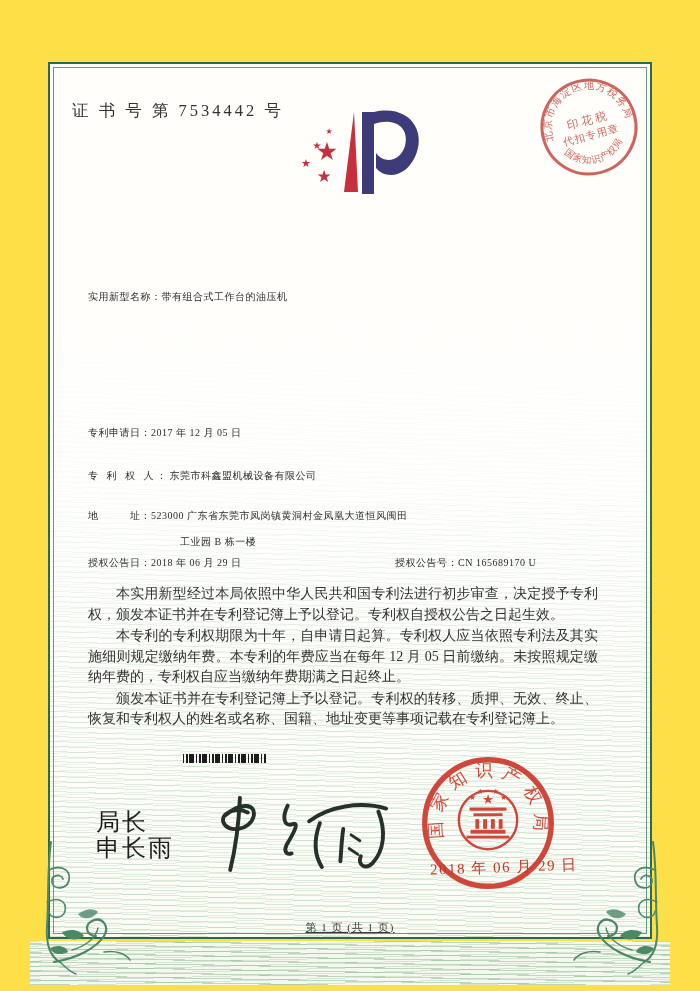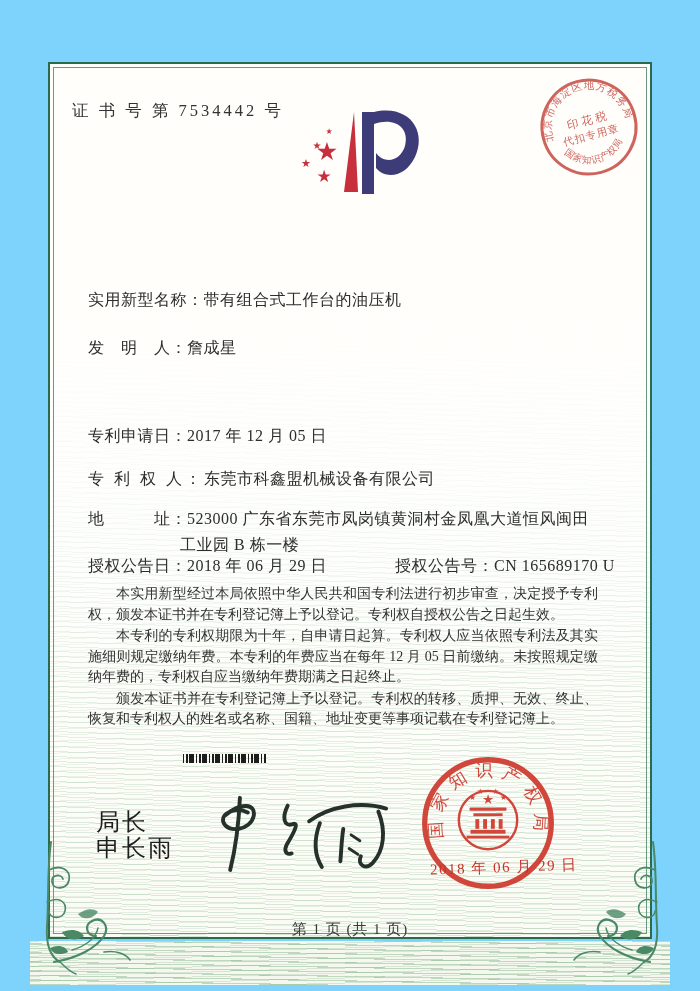--- a/index.html
+++ b/index.html
@@ -1,18 +1,18 @@
 <!DOCTYPE html>
 <html><head>
 <meta charset="utf-8">
 <style>
   html,body{margin:0;padding:0;background:#e8e8e4;}
   .page{
     position:relative; width:700px; height:991px; margin:0 auto;
-    background:#7dd3fc; overflow:hidden;
+    background:#fde047; overflow:hidden;
     font-family:"Liberation Serif", serif; color:#2e2e2e;
   }
   
   .frame{
     position:absolute; left:48px; top:62px; width:604px; height:877px;
     box-sizing:border-box; border:2px solid #2c6a4c;
     background:
       linear-gradient(180deg, #fffefb 0%, #fffefb 28%, rgba(255,255,255,0.88) 48%, rgba(255,255,255,0.45) 70%, rgba(255,255,255,0.08) 100%),
       repeating-linear-gradient(2deg, rgba(118,172,122,0.30) 0 1px, rgba(255,255,255,0) 1px 5px),
       repeating-linear-gradient(-2deg, rgba(118,172,122,0.20) 0 1px, rgba(255,255,255,0) 1px 6px),
@@ -25,42 +25,42 @@
   .band-bottom{
     position:absolute; left:30px; top:941px; width:640px; height:44px;
     background:
       repeating-linear-gradient(1deg, rgba(110,165,115,0.40) 0 1.2px, rgba(255,255,255,0) 1.2px 4.5px),
       repeating-linear-gradient(-1.5deg, rgba(110,165,115,0.22) 0 1px, rgba(255,255,255,0) 1px 5px),
       #f4f8ef;
   }
   .abs{position:absolute; white-space:nowrap;}
   .cert-no{left:72px; top:100px; font-size:16.5px; letter-spacing:3px; color:#333;}
   .title{left:0; right:0; top:206px; text-align:center; font-size:37px; letter-spacing:6px; color:#3c3c3c; white-space:nowrap;}
-  .row{position:absolute; left:88px; font-size:16px; color:#2d2d2d; white-space:nowrap;}
+  .row{position:absolute; left:88px; font-size:10px; color:#2d2d2d; white-space:nowrap;}
   .row .flabel{letter-spacing:0.5px;}
   .row .fvalue{letter-spacing:0.5px;}
   .body-text{
     position:absolute; left:88px; top:584px; width:526px;
     font-size:14px; line-height:20.5px; color:#323232; text-align:justify;
   }
   .body-text p{margin:0 16px 1px 0; text-indent:2em;}
   .barcode{
     position:absolute; left:183px; top:754px; width:84px; height:9px;
     background:
       repeating-linear-gradient(90deg,#1d1d1d 0 1.5px, transparent 1.5px 3px, #1d1d1d 3px 5px, transparent 5px 6.5px),
       repeating-linear-gradient(90deg, transparent 0 7px, #1d1d1d 7px 9px, transparent 9px 13px);
   }
   .signer{font-family:"Liberation Sans", sans-serif; color:#1e1e1e; font-size:24px; letter-spacing:2px;}
   .signer-title{left:96px; top:806px;}
   .signer-name{left:96px; top:832px;}
   .seal-date{
     left:430px; top:858px; color:#c53528; font-size:15px; letter-spacing:1.5px;
     transform:rotate(-2deg); z-index:6;
   }
-  .footer{left:0; right:0; top:920px; text-align:center; font-size:15px; color:#3a3a3a; letter-spacing:1px;}
+  .footer{left:0; right:0; top:920px; text-align:center; font-size:11px; color:#3a3a3a; letter-spacing:1px;text-decoration:underline;}
   svg{display:block;}
   .logo{left:284px; top:98px; z-index:2;}
   .tax-stamp{left:524px; top:62px; z-index:5; opacity:0.88;}
   .red-seal{left:415px; top:750px; z-index:5; opacity:0.93;}
   .sig{left:198px; top:784px; z-index:4;}
   .flourish-l{left:36px; top:838px; z-index:3;}
   .flourish-r{left:546px; top:838px; z-index:3; transform:scaleX(-1);}
 </style>
 </head>
 <body>
@@ -128,23 +128,20 @@
       <text font-size="10.5" letter-spacing="1"><textPath href="#taxTop" startOffset="2">北京市海淀区地方税务局</textPath></text>
       <text font-size="9.5" letter-spacing="0.5"><textPath href="#taxBottom" startOffset="1">国家知识产权局</textPath></text>
       <text x="66" y="62" font-size="11.5" letter-spacing="3" text-anchor="middle">印花税</text>
       <text x="65" y="77" font-size="10.5" letter-spacing="1" text-anchor="middle">代扣专用章</text>
     </g>
   </svg>
 
 
   <div class="row" style="top:290px">
     <span class="flabel">实用新型名称：</span><span class="fvalue">带有组合式工作台的油压机</span>
-  </div>
-  <div class="row" style="top:338px">
-    <span class="flabel">发　明　人：</span><span class="fvalue">詹成星</span>
   </div>
   <div class="row" style="top:426px">
     <span class="flabel">专利申请日：</span><span class="fvalue">2017 年 12 月 05 日</span>
   </div>
   <div class="row" style="top:469px">
     <span class="flabel" style="letter-spacing:3px">专 利 权 人：</span><span class="fvalue">东莞市科鑫盟机械设备有限公司</span>
   </div>
   <div class="row" style="top:509px">
     <span class="flabel">地　　　址：</span><span class="fvalue">523000 广东省东莞市凤岗镇黄洞村金凤凰大道恒风闽田</span>
   </div>

